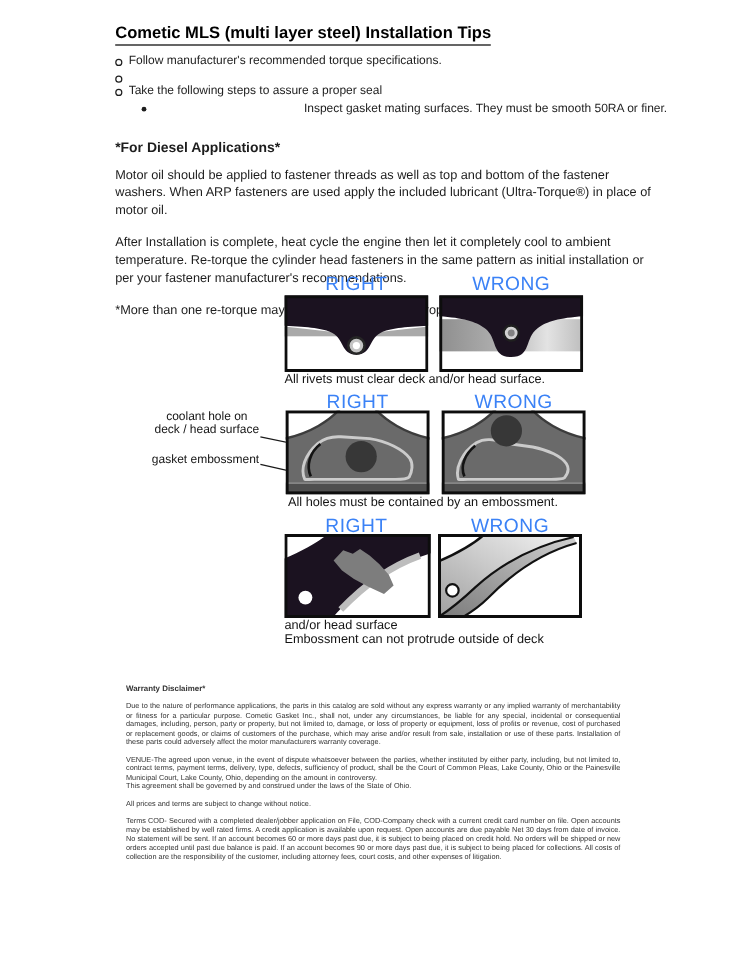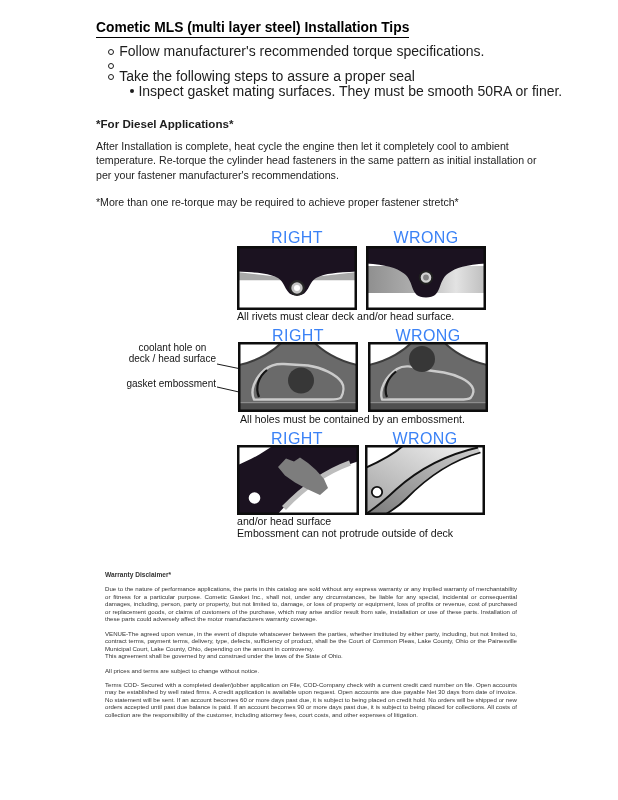--- a/index.html
+++ b/index.html
@@ -7,23 +7,23 @@
     position:relative;width:618px;height:724px;background:#fff;overflow:hidden;
     font-family:"Liberation Sans",sans-serif;color:#1d1d1d;
   }
   .abs{position:absolute;}
   
   .title{
     left:96px;top:20px;font-size:13.8px;font-weight:bold;color:#000;
     border-bottom:1.6px solid #000;padding-bottom:2px;white-space:nowrap;
   }
   
-  .tips{left:108px;top:44px;width:460px;font-size:14px;line-height:14.6px;}
+  .tips{left:96px;top:44px;width:460px;font-size:10px;line-height:14.6px;}
   .b-row{display:flex;align-items:flex-start;}
-  .b-row.sub{margin-left:22px;}
+  .b-row.sub{margin-left:22px;justify-content:space-between;}
   .b-marker{flex:0 0 auto;width:4.2px;height:4.2px;border:1.1px solid #1d1d1d;border-radius:50%;margin:4.6px 5px 0 0;}
   .sb-marker{flex:0 0 auto;width:4.4px;height:4.4px;background:#1d1d1d;border-radius:50%;margin:4.6px 4px 0 0;}
   
   .diesel{left:96px;top:117px;width:452px;font-size:10.6px;line-height:14.6px;}
   .diesel-h{font-weight:bold;font-size:11.6px;margin:0 0 7px 0;}
   .diesel p{margin:0 0 13px 0;}
   
   .dg-label{width:120px;text-align:center;font-size:16px;letter-spacing:.4px;color:#3b82f6;}
   .caption{font-size:10.6px;line-height:11.6px;color:#141414;white-space:nowrap;}
   .side-label{font-size:10px;line-height:10.6px;text-align:center;color:#141414;white-space:nowrap;}
@@ -57,20 +57,21 @@
       <span>Take the following steps to assure a proper seal</span>
     </div>
     <div class="b-row sub">
       <span class="sb-marker"></span>
       <span>Inspect gasket mating surfaces.  They must be smooth 50RA or finer.</span>
     </div>
   </div>
 
   <div class="abs diesel">
     <div class="diesel-h">*For Diesel Applications*</div>
+    <p>Motor oil should be applied to fastener threads as well as top and bottom of the fastener washers. When ARP fasteners are used apply the included lubricant (Ultra-Torque®) in place of motor oil.</p>
     <p>After Installation is complete, heat cycle the engine then let it completely cool to ambient temperature. Re-torque the cylinder head fasteners in the same pattern as initial installation or per your fastener manufacturer's recommendations.</p>
     <p>*More than one re-torque may be required to achieve proper fastener stretch*</p>
   </div>
 
   <div class="abs dg-label" style="left:237px;top:229px;">RIGHT</div>
   <div class="abs dg-label" style="left:366px;top:229px;">WRONG</div>
 
   <div class="abs dg-box" style="left:237px;top:246px;">
     <svg width="120" height="64" viewBox="0 0 120 64">
       <rect width="120" height="64" fill="#ffffff"></rect>

